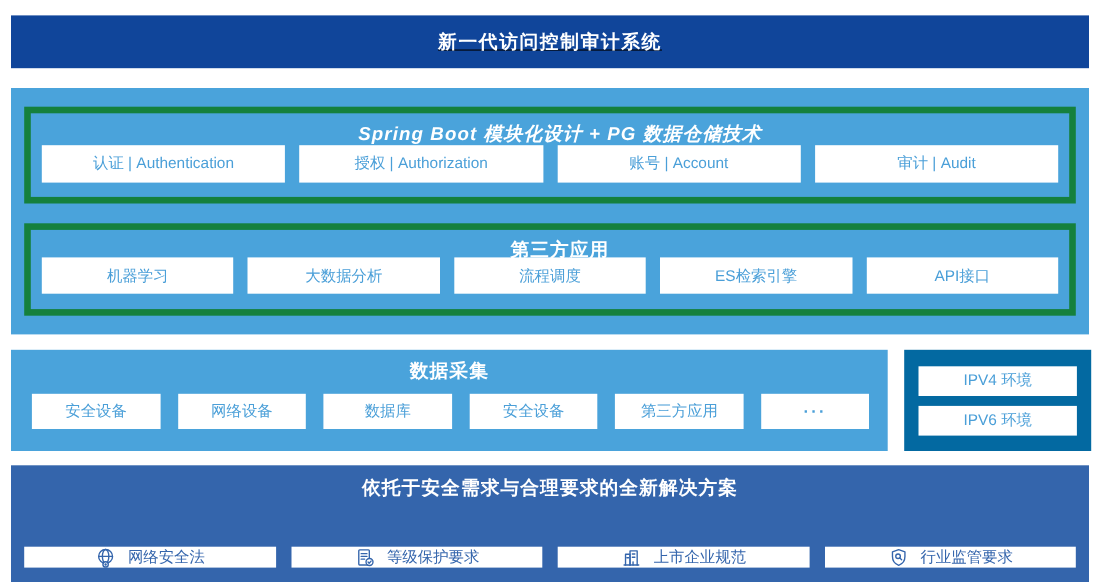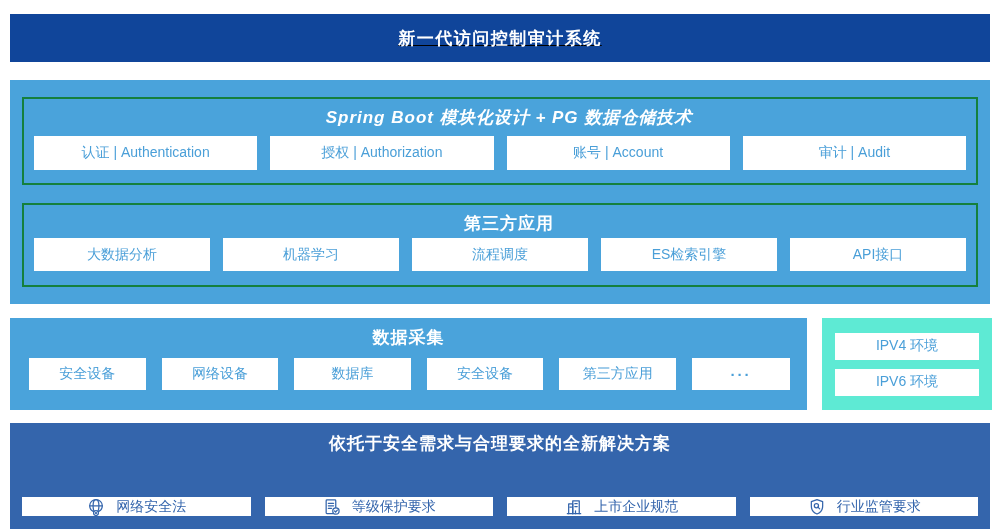--- a/index.html
+++ b/index.html
@@ -13,21 +13,21 @@
     background:#10459A;display:flex;align-items:center;justify-content:center;text-decoration:underline;
   }
   .banner-title{color:#ffffff;font-size:17px;font-weight:bold;letter-spacing:1.5px;}
   
   .platform{
     position:absolute;left:10px;top:80px;width:980px;height:224px;
     background:#4AA3DB;
   }
   .frame{
     position:absolute;left:12px;right:12px;
-    border:2px solid #15803d;box-sizing:border-box;padding-left:18px;
+    border:6px solid #15803d;box-sizing:border-box;padding-left:18px;
   }
   .frame-a{top:17px;height:88px;}
   .frame-b{top:123px;height:84px;}
   .frame-title{
     text-align:center;color:#ffffff;font-size:17px;font-weight:bold;
     letter-spacing:1px;padding-top:7px;
   }
   .italic{font-style:italic;}
   .row{
     position:absolute;left:10px;right:10px;display:flex;gap:13px;
@@ -45,21 +45,21 @@
   }
   .section-title{
     text-align:center;color:#ffffff;font-size:17px;font-weight:bold;
     letter-spacing:1px;padding-top:8px;
   }
   .row-c{left:19px;right:17px;bottom:20px;height:32px;gap:16px;}
   .dots-box{flex:0 0 98px;font-size:15px;font-weight:bold;letter-spacing:2px;}
   
   .env{
     position:absolute;left:822px;top:318px;width:170px;height:92px;
-    background:#5eead4;display:flex;flex-direction:column;justify-content:center;
+    background:#0369a1;display:flex;flex-direction:column;justify-content:center;
     gap:9px;padding:0 13px;box-sizing:border-box;
   }
   .env .wbox{flex:0 0 27px;}
   
   .solution{
     position:absolute;left:10px;top:423px;width:980px;height:109px;
     background:#3465AC;
   }
   .solution .section-title{padding-top:9px;}
   .row-d{left:12px;right:12px;bottom:16px;height:35px;gap:14px;}
@@ -88,22 +88,22 @@
         <div class="wbox">认证 | Authentication</div>
         <div class="wbox">授权 | Authorization</div>
         <div class="wbox">账号 | Account</div>
         <div class="wbox">审计 | Audit</div>
       </div>
     </div>
 
     <div class="frame frame-b">
       <div class="frame-title">第三方应用</div>
       <div class="row row-b">
+        <div class="wbox">机器学习</div>
         <div class="wbox">大数据分析</div>
-        <div class="wbox">机器学习</div>
         <div class="wbox">流程调度</div>
         <div class="wbox">ES检索引擎</div>
         <div class="wbox">API接口</div>
       </div>
     </div>
 
   </div>
 
   <div class="collect">
     <div class="section-title">数据采集</div>

